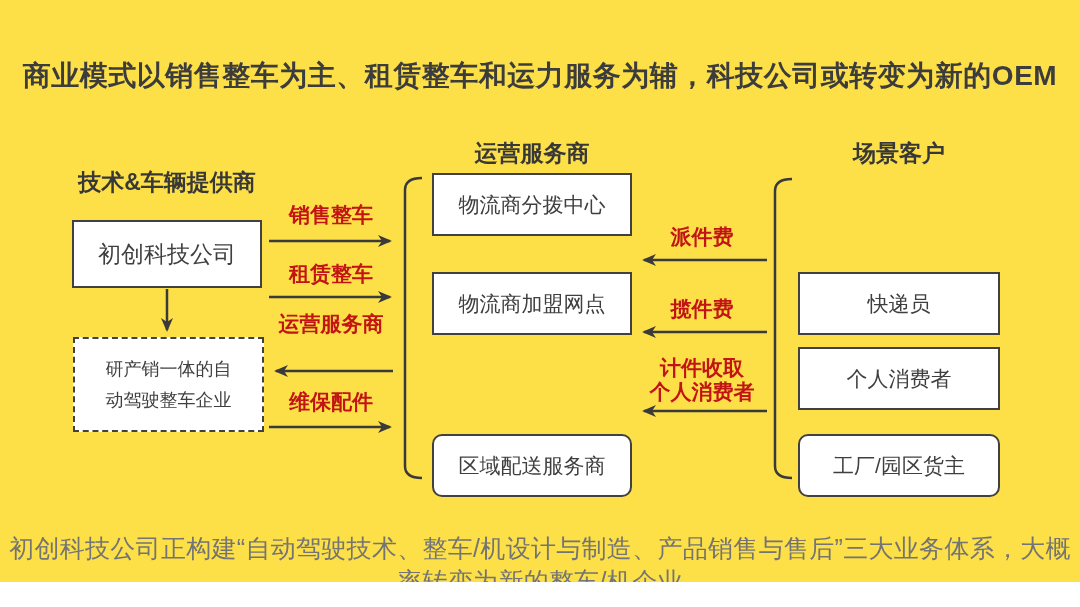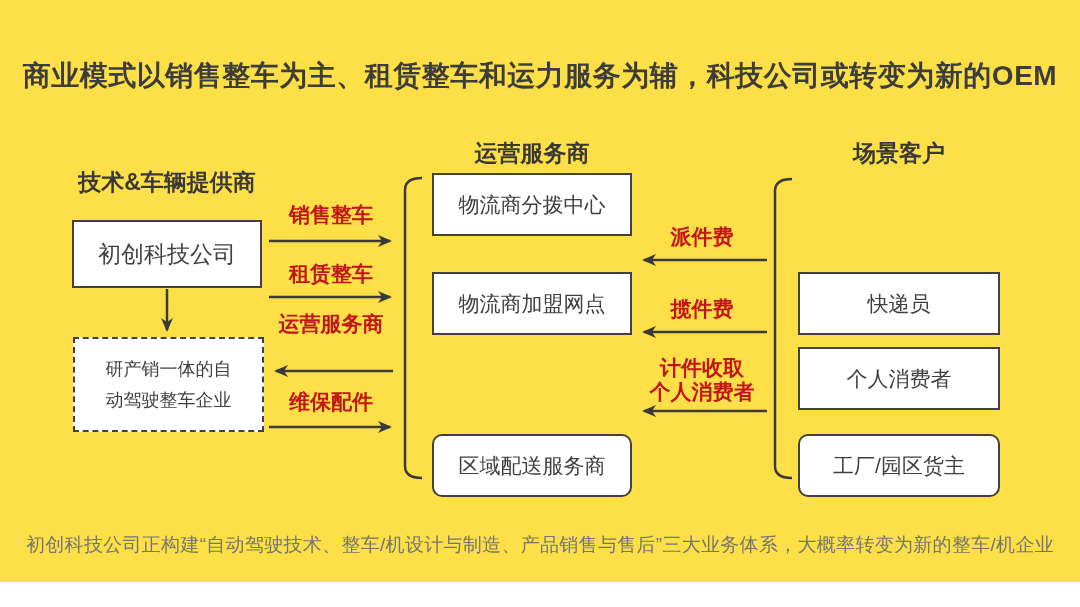--- a/index.html
+++ b/index.html
@@ -78,21 +78,21 @@
   .rf1 { top: 225px; }
   .rf2 { top: 297px; }
   .rf3 { top: 356px; }
 
   .wires { position: absolute; left: 0; top: 0; width: 1080px; height: 607px; }
 
   .footer {
     position: absolute;
     top: 532px; left: 0; width: 100%;
     text-align: center;
-    font-size: 19px;
+    font-size: 25px;
     letter-spacing: 0.3px;
     color: #747474;
   }
 </style>
 </head>
 <body>
 
 <div class="stage">
 
   <div class="title">商业模式以销售整车为主、租赁整车和运力服务为辅，科技公司或转变为新的OEM</div>

